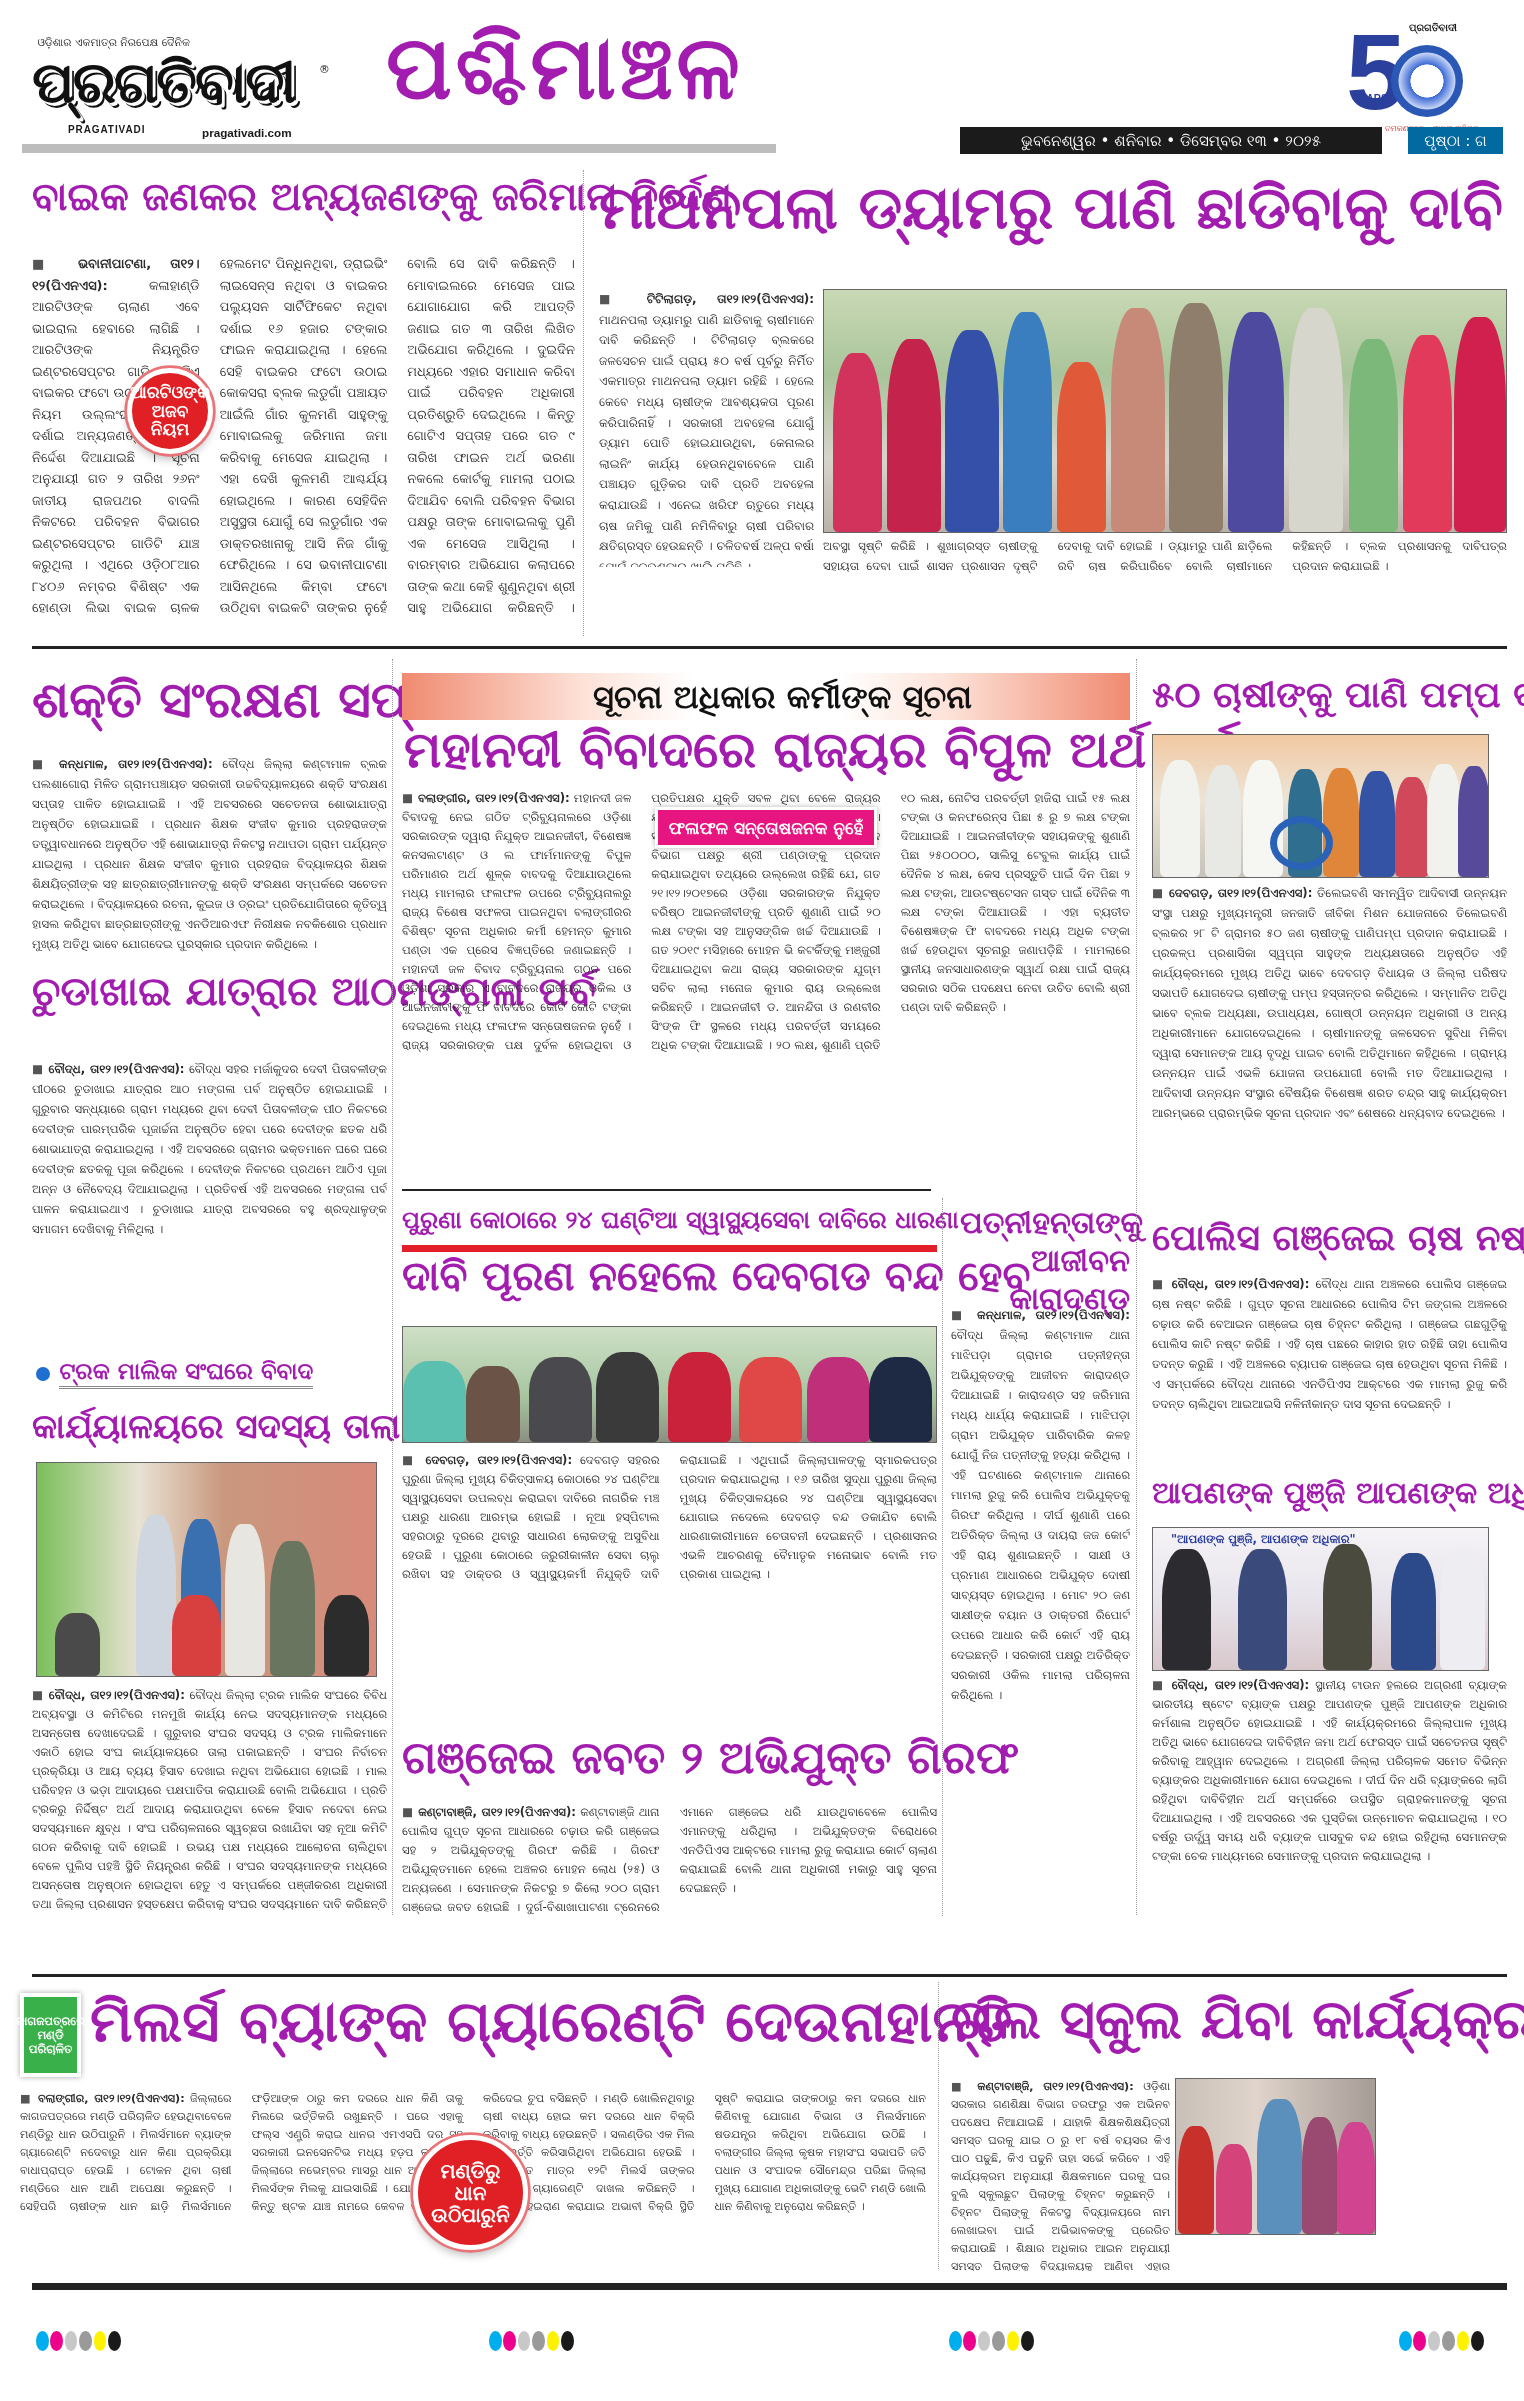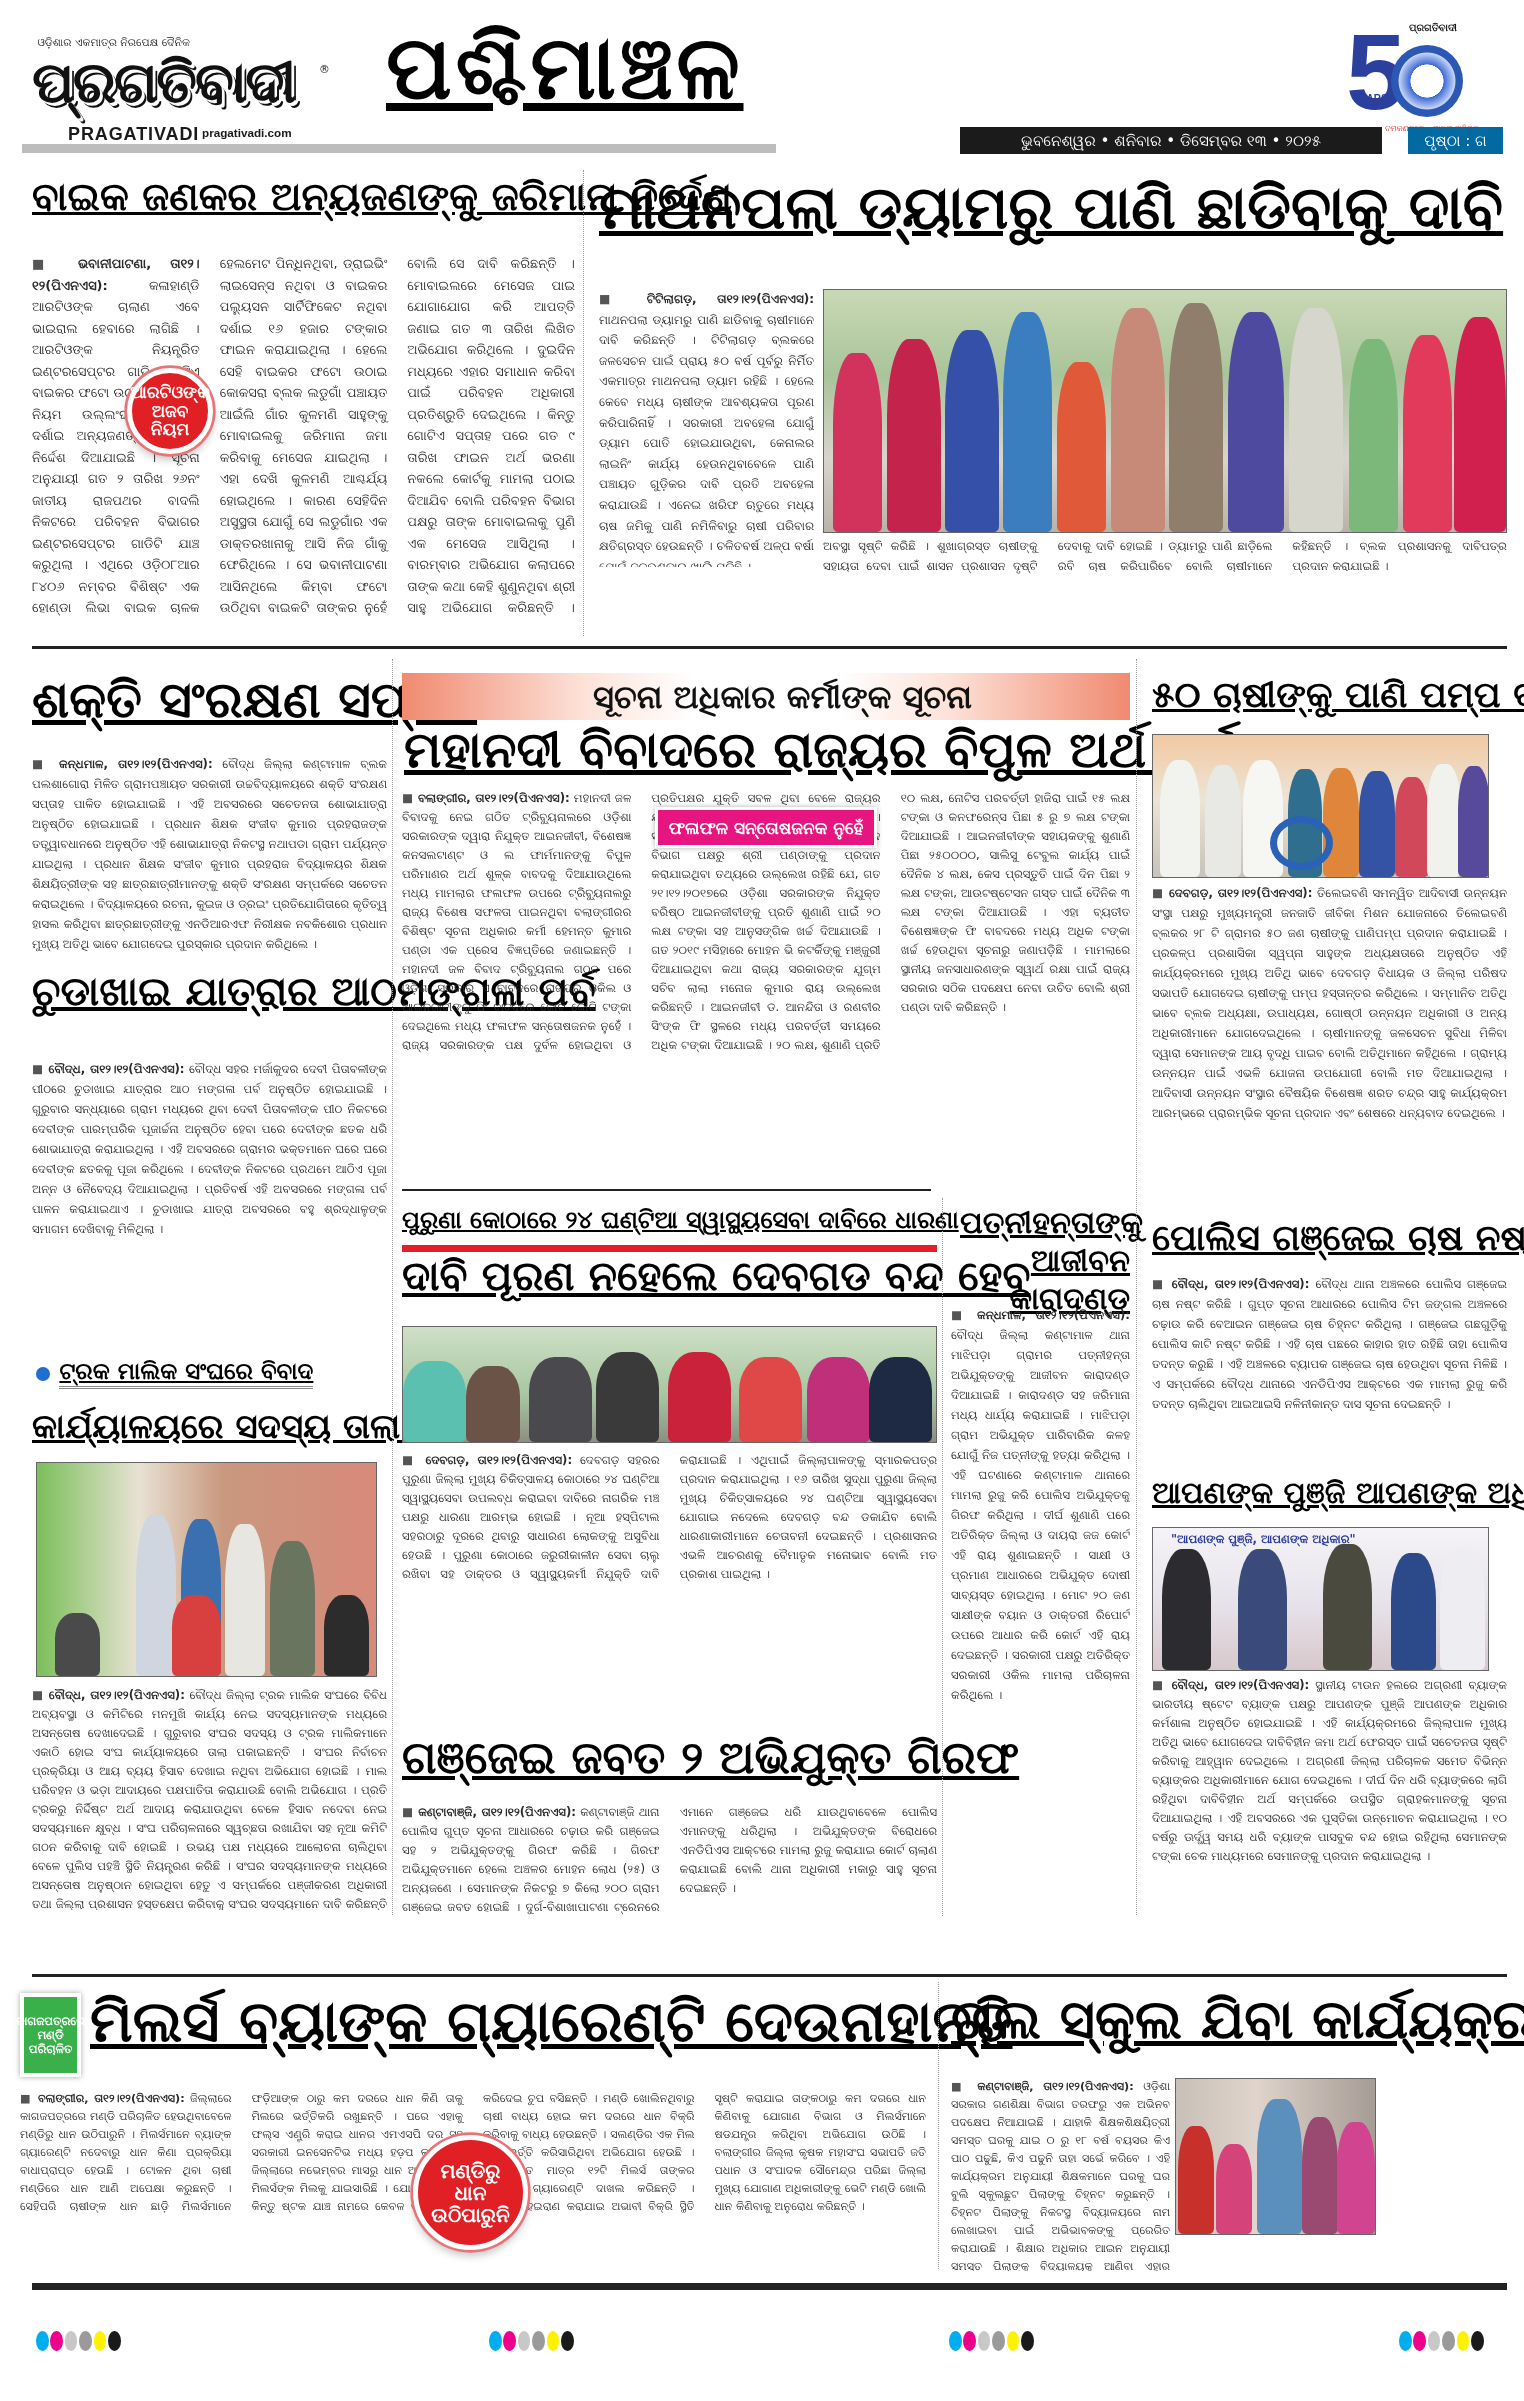--- a/index.html
+++ b/index.html
@@ -2,35 +2,35 @@
 <html style="font-size:14.4px"><head>
 <meta charset="utf-8">
 <style>
   * { box-sizing: border-box; margin: 0; padding: 0; }
   html, body { width: 1525px; height: 2401px; background: #fff; overflow: hidden; }
   body { font-family: "DejaVu Sans", sans-serif; color: #1a1a1a; position: relative; }
   .abs { position: absolute; }
   .masthead-logo { left: 32px; top: 36px; width: 269px; height: 90px; }
   .logo-tagline { font-size: 10.8px; color: #222; position: absolute; left: 5.4px; top: 0; }
   .logo-text { position: absolute; left: 0; top: 12.6px; font-size: 57px; font-weight: 900; letter-spacing: -1.8px; color: #111; text-shadow: 2.7px 2.7px 0 #fff, 4.5px 4.5px 0 #111; }
-  .logo-en { position: absolute; left: 36px; top: 88px; font-size: 18px; font-weight: 800; letter-spacing: 0.9px; font-family: "Liberation Sans", sans-serif; }
+  .logo-en { position: absolute; left: 36px; top: 88px; font-size: 10px; font-weight: 800; letter-spacing: 0.9px; font-family: "Liberation Sans", sans-serif; }
   .logo-web { position: absolute; left: 170px; top: 90px; font-size: 11.7px; font-weight: 700; font-family: "Liberation Sans", sans-serif; }
   .logo-reg { position: absolute; left: 287px; top: 27px; font-size: 10.8px; }
   .section-title { left: 386px; top: 20px; font-size: 88px; font-weight: 900; color: #a3a3a3; letter-spacing: 3.6px; }
   .gray-rule { left: 21.5px; top: 144px; width: 754px; height: 9px; background: #bdbdbd; }
   .jubilee { left: 1346px; top: 18px; width: 152px; height: 117px; }
   .jubilee .five { position: absolute; left: 0; top: 0; font-size: 108px; font-weight: 900; color: #2b3f9c; line-height: 1; font-family: "Liberation Sans", sans-serif; }
   .jubilee .seal { position: absolute; left: 45px; top: 27px; width: 72px; height: 72px; border-radius: 50%; border: 3.6px dotted #2b58b5; background: radial-gradient(#fff 35%, #3d6ad6 36%, #c5d4f5 60%, #2b58b5 62%); }
   .jubilee .brand { position: absolute; left: 63px; top: 3.6px; font-size: 10px; font-weight: 800; }
   .jubilee .years { position: absolute; left: 7.2px; top: 75px; font-size: 10px; font-weight: 800; color: #2b3f9c; font-family: "Liberation Sans", sans-serif; }
   .jubilee .motto { position: absolute; left: 39px; top: 106px; font-size: 8px; color: #d0332b; }
   .dateline { left: 960px; top: 127px; width: 422px; height: 27px; background: #1b1b1b; color: #fff; font-size: 15.2px; display: flex; align-items: center; justify-content: center; }
   .pageno { left: 1408px; top: 127px; width: 95px; height: 27px; background: #0369a1; color: #fff; font-size: 15.2px; display: flex; align-items: center; justify-content: center; }
 
-  .hl { font-weight: 800; color: #000000; white-space: nowrap; line-height: 1.1; text-decoration: underline; }
+  .hl { font-weight: 800; color: #a21caf; white-space: nowrap; line-height: 1.1; }
   .body-text { font-size: 13px; line-height: 21.5px; text-align: justify; color: #2a2a2a; overflow: hidden; }
   .body-text .dl { font-weight: 700; }
   .body-text .dl::before { content: "■ "; color: #555; }
   .vdots { border-left: 1.8px dotted #9a9a9a; position: absolute; }
   .hrule { position: absolute; height: 2.7px; background: #222; }
   .cols3 { column-count: 3; column-gap: 20px; }
   .cols2 { column-count: 2; column-gap: 20px; }
   .photo { position: absolute; overflow: hidden; border: 0.9px solid #666; }
   .person { position: absolute; bottom: 0; border-radius: 40% 40% 5.4px 5.4px; }
   .red-badge { position: absolute; border-radius: 50%; background: #e02025; border: 5.4px solid #fff; box-shadow: 0 0 0 2.7px #e87478, 0 5.4px 9px rgba(0,0,0,.25); color: #fff; font-weight: 900; display: flex; align-items: center; justify-content: center; text-align: center; line-height: 1.1; }

